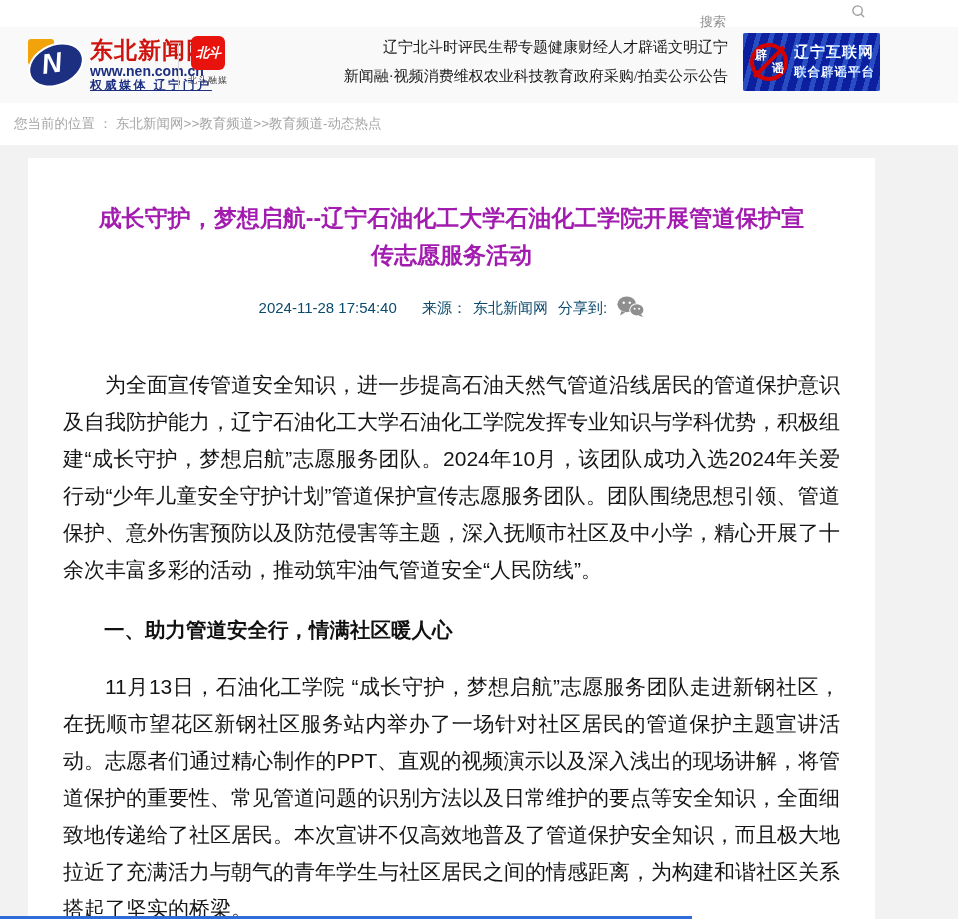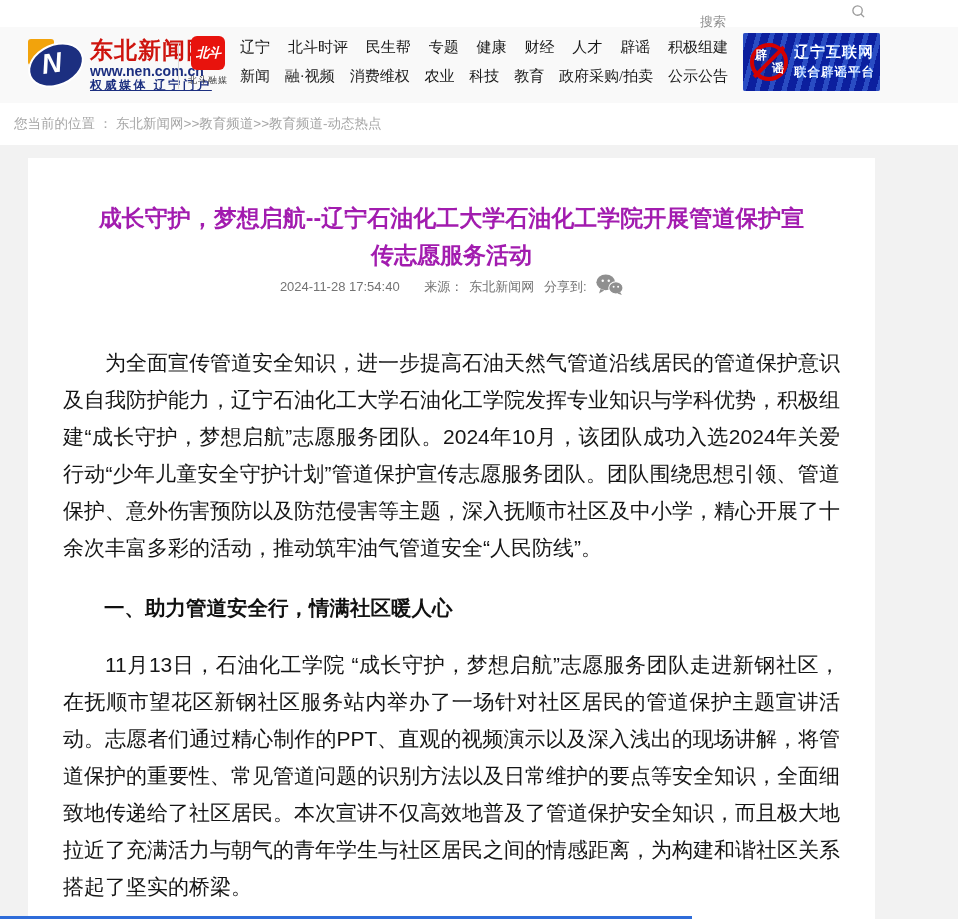--- a/index.html
+++ b/index.html
@@ -31,21 +31,21 @@
 
   .vdivider { position:absolute; left:178px; top:16px; width:1px; height:46px; background:#d8d8d8; }
 
   .beidou { position:absolute; left:188px; top:9px; width:40px; text-align:center; }
   .beidou-badge { width:34px; height:34px; margin:0 auto; background:#e8130d; border-radius:6px;
     color:#fff; font-size:13px; font-weight:bold; font-style:italic; display:flex;
     align-items:center; justify-content:center; letter-spacing:-1px;text-align:right; }
   .beidou-caption { margin-top:4px; font-size:9px; color:#444; letter-spacing:1px; white-space:nowrap; }
 
   .nav { position:absolute; left:240px; top:11px; width:488px; }
-  .nav-row { display:flex; justify-content:space-between; margin-bottom:10px;font-family:Liberation Serif, serif; }
+  .nav-row { display:flex; justify-content:flex-end; margin-bottom:10px;font-family:Liberation Serif, serif; }
   .nav-item { font-size:15px; color:#1a1a1a; text-decoration:none; white-space:nowrap; font-weight:500; }
 
   .banner { position:absolute; left:743px; top:6px; width:137px; height:58px; border-radius:2px;
     background:#0c1f9e; overflow:hidden; display:flex; align-items:center; cursor:pointer; }
   .banner-streaks { position:absolute; inset:0;
     background:repeating-linear-gradient(105deg, rgba(90,150,255,.38) 0 5px, rgba(10,25,150,0) 5px 13px); }
   .no-badge { position:relative; width:38px; height:38px; margin-left:7px; flex:0 0 auto; }
   .no-circle { position:absolute; inset:0; border:4px solid #d40000; border-radius:50%; background:rgba(20,30,120,.3); }
   .no-slash { position:absolute; left:-2px; top:17px; width:42px; height:4px; background:#d40000; transform:rotate(-45deg); }
   .no-ch1 { position:absolute; left:5px; top:4px; color:#fff; font-size:12px; font-weight:bold; }
@@ -57,21 +57,21 @@
   
   .crumbbar { position:absolute; left:0; top:103px; width:958px; height:42px; background:#fff; z-index:3;padding-left:45px; }
   .crumb { position:absolute; left:14px; top:12px; font-size:13.5px; color:#a6a6a6; }
   .crumb a { color:#a6a6a6; text-decoration:none; }
 
   
   .card { position:absolute; left:28px; top:158px; width:847px; height:761px; background:#fff;
     padding:42px 35px 0 35px; z-index:2; }
   .article-title { width:710px; margin:0 auto; text-align:center; font-size:23px; font-weight:700;
     line-height:37px; color:#a21caf; }
-  .meta { text-align:center; font-size:13px; color:#737373; }
+  .meta { margin-top:22px; text-align:center; font-size:15px; color:#0c4a6e; }
   .meta span { margin:0 3px; }
   .meta .dt { margin-right:18px; }
   .wechat { vertical-align:-4px; margin-left:2px; cursor:pointer; }
 
   .body-text { margin-top:46px; }
   .body-text p { font-size:21px; line-height:37px; color:#151515; text-align:justify; text-indent:2em; }
   .section-heading { font-size:20.5px; font-weight:700; color:#111; margin:28px 0 24px 0; text-indent:2em; }
 
   .bottom-line { position:absolute; left:0; bottom:0; width:692px; height:3px; background:#2e6cd9; z-index:40; }
 </style>
@@ -115,21 +115,21 @@
   <nav class="nav">
     <div class="nav-row">
         <a class="nav-item" href="#">辽宁</a>
         <a class="nav-item" href="#">北斗时评</a>
         <a class="nav-item" href="#">民生帮</a>
         <a class="nav-item" href="#">专题</a>
         <a class="nav-item" href="#">健康</a>
         <a class="nav-item" href="#">财经</a>
         <a class="nav-item" href="#">人才</a>
         <a class="nav-item" href="#">辟谣</a>
-        <a class="nav-item" href="#">积极组建</a>
+        <a class="nav-item" href="#">文明辽宁</a>
       </div>
     <div class="nav-row">
         <a class="nav-item" href="#">新闻</a>
         <a class="nav-item" href="#">融·视频</a>
         <a class="nav-item" href="#">消费维权</a>
         <a class="nav-item" href="#">农业</a>
         <a class="nav-item" href="#">科技</a>
         <a class="nav-item" href="#">教育</a>
         <a class="nav-item" href="#">政府采购/拍卖</a>
         <a class="nav-item" href="#">公示公告</a>

